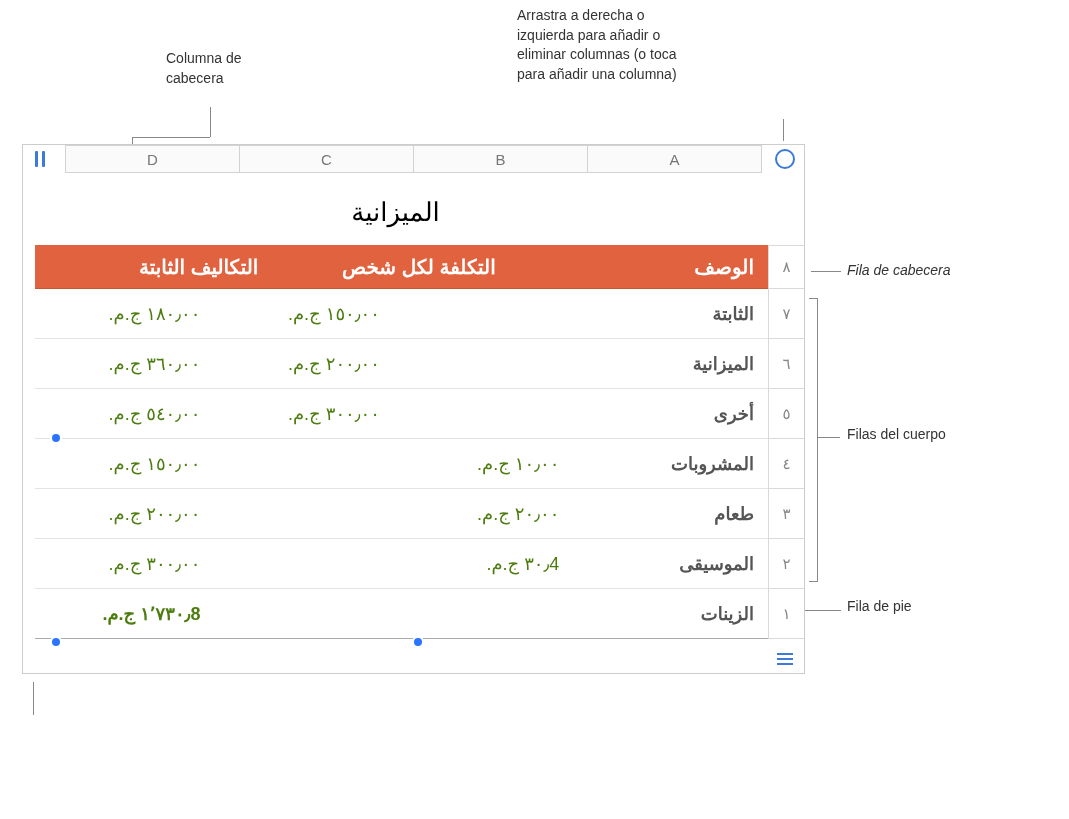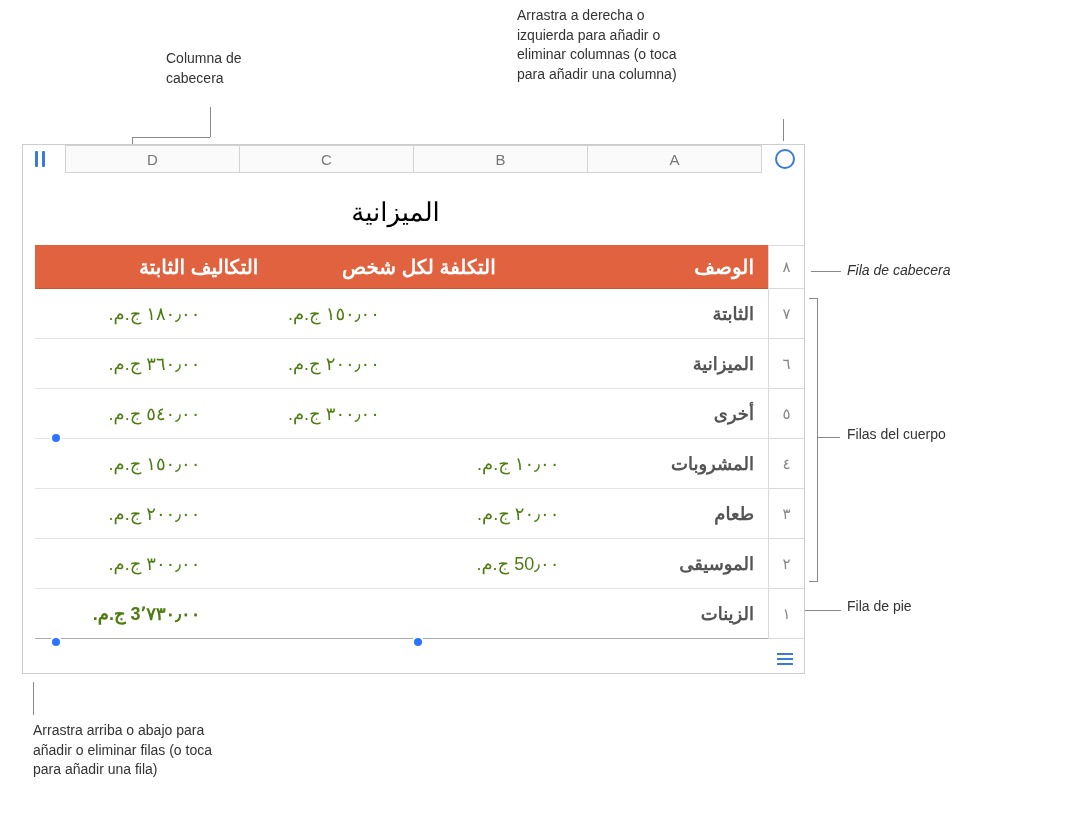--- a/index.html
+++ b/index.html
@@ -215,23 +215,20 @@
 <div class="callout" style="left:847px; top:261px;font-style:italic;">Fila de cabecera</div>
 <div class="callout-line" style="left:811px; top:271px; width:30px; height:1px;"></div>
 
 <div class="callout" style="left:847px; top:425px;">Filas del cuerpo</div>
 <div class="bracket" style="left:810px; top:298px; height:284px;"></div>
 <div class="callout-line" style="left:818px; top:437px; width:22px; height:1px;"></div>
 
 <div class="callout" style="left:847px; top:597px;">Fila de pie</div>
 <div class="callout-line" style="left:763px; top:610px; width:78px; height:1px;"></div>
 
-<div class="callout" style="left:33px; top:721px; white-space:pre-line;">Arrastra arriba o abajo para
-añadir o eliminar filas (o toca
-para añadir una fila)</div>
 <div class="callout-line" style="left:33px; top:682px; width:1px; height:33px;"></div>
 
 <div class="sheet-frame">
 
   <div class="corner-btn corner-tr">
     <span class="ring-icon"></span>
   </div>
   <div class="corner-btn corner-tl">
     <span class="pause-icon">
           <span></span>
@@ -298,29 +295,29 @@
       <div class="tcell">١٥٠٫٠٠ ج.م.</div>
     </div>
     <div class="tbody-row">
       <div class="tcell desc">طعام</div>
       <div class="tcell">٢٠٫٠٠ ج.م.</div>
       <div class="tcell"></div>
       <div class="tcell">٢٠٠٫٠٠ ج.م.</div>
     </div>
     <div class="tbody-row">
       <div class="tcell desc">الموسيقى</div>
-      <div class="tcell">50٫٠٠ ج.م.</div>
+      <div class="tcell">٣٠٫4 ج.م.</div>
       <div class="tcell"></div>
       <div class="tcell">٣٠٠٫٠٠ ج.م.</div>
     </div>
     <div class="tbody-row footer-row">
       <div class="tcell desc">الزينات</div>
       <div class="tcell"></div>
       <div class="tcell"></div>
-      <div class="tcell total">3٬٧٣٠٫٠٠ ج.م.</div>
+      <div class="tcell total">١٬٧٣٠٫8 ج.م.</div>
     </div>
   </div>
 
   <div class="dot" style="left:27px; top:287px;"></div>
   <div class="dot" style="left:27px; top:491px;"></div>
   <div class="dot" style="left:389px; top:491px;"></div>
 
 </div>
 
 </div>

